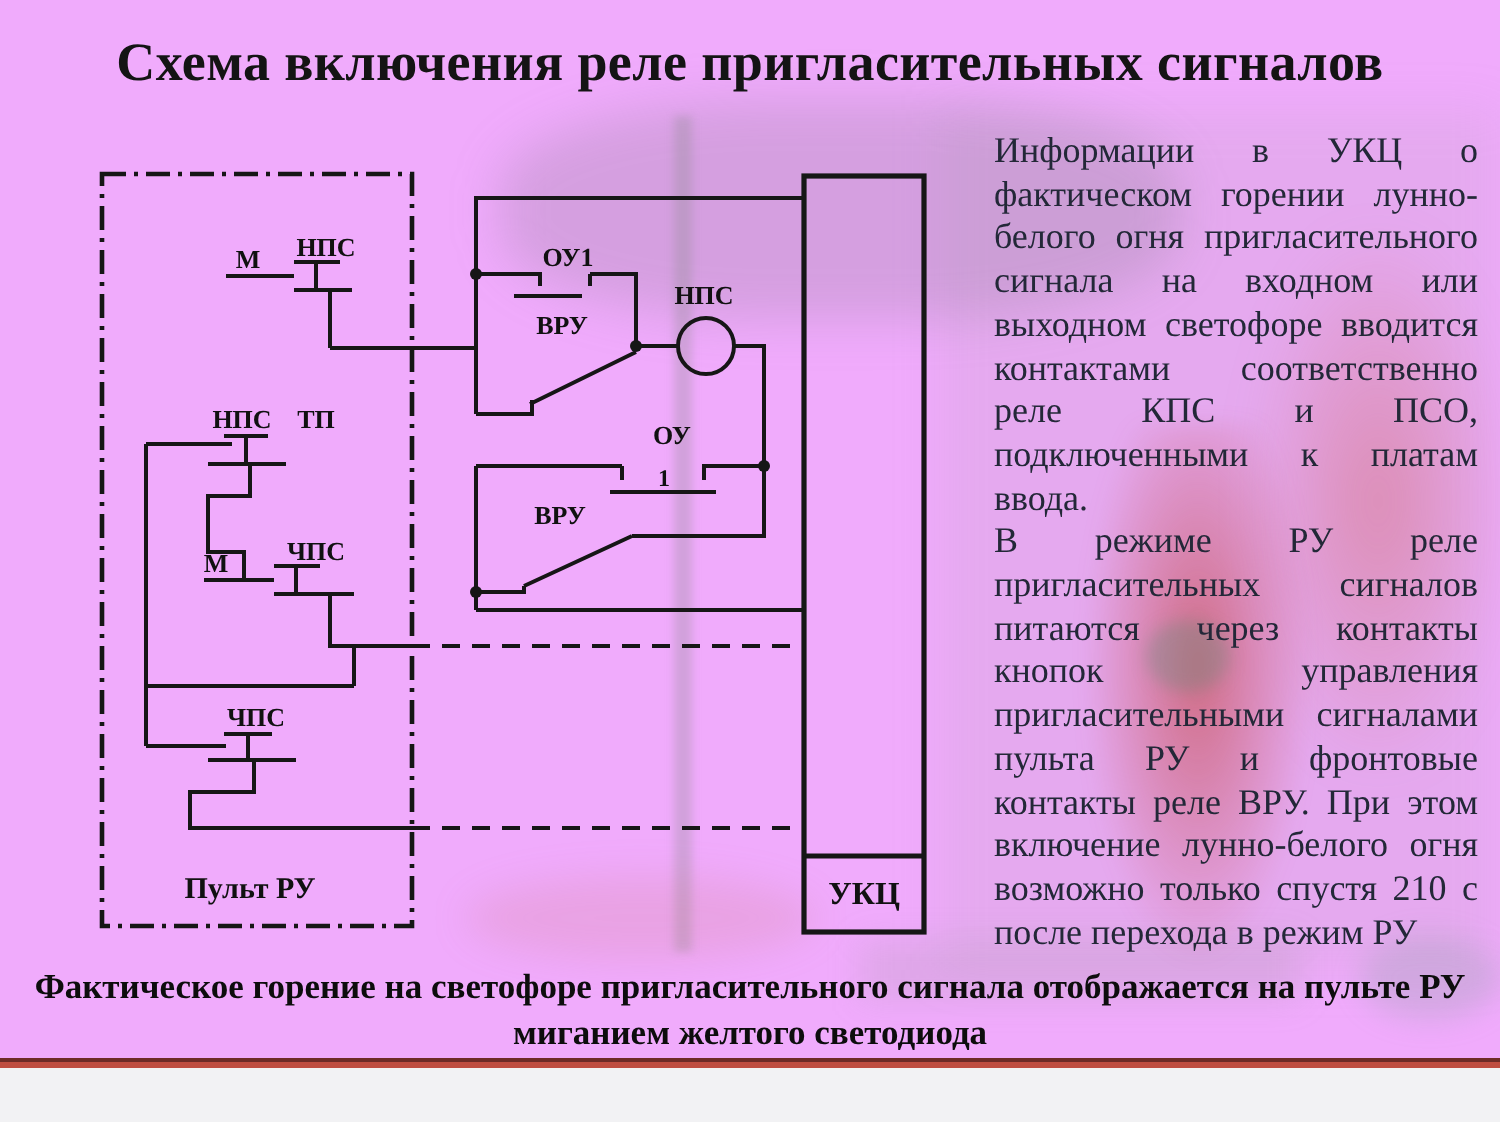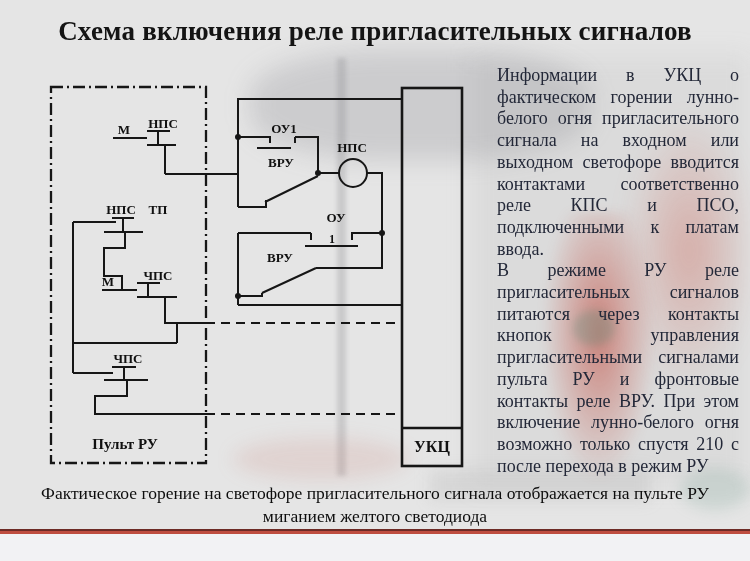--- a/index.html
+++ b/index.html
@@ -1,18 +1,18 @@
 <!DOCTYPE html>
 <html><head>
 <meta charset="utf-8">
 <style>
   html,body{margin:0;padding:0;background:#c9c9cc;}
   .slide{
     position:relative;width:750px;height:561px;margin:0 auto;
-    background:#e5e5e5;overflow:hidden;
+    background:#f0abfc;overflow:hidden;
     font-family:"Liberation Serif","DejaVu Serif",serif;
   }
   
   .ghost{position:absolute;pointer-events:none;}
   .g-wash   {left:470px;top:55px;width:280px;height:430px;background:rgba(165,162,164,.14);filter:blur(12px);}
   .g-truss  {left:250px;top:50px;width:340px;height:110px;background:rgba(120,120,126,.22);filter:blur(12px);border-radius:40%;}
   .g-pole   {left:337px;top:58px;width:9px;height:418px;background:rgba(138,138,144,.30);filter:blur(2px);}
   .g-pole2  {left:430px;top:470px;width:220px;height:30px;background:rgba(150,148,150,.18);filter:blur(8px);}
   .g-redA   {left:543px;top:212px;width:112px;height:268px;background:radial-gradient(ellipse at 50% 45%,rgba(190,58,44,.55),rgba(190,58,44,0) 72%);filter:blur(5px);}
   .g-redB   {left:628px;top:118px;width:122px;height:265px;background:radial-gradient(ellipse at 50% 50%,rgba(205,95,80,.38),rgba(205,95,80,0) 75%);filter:blur(12px);}
@@ -26,21 +26,21 @@
     font-size:27px;font-weight:bold;color:#141414;letter-spacing:.2px;line-height:32px;
   }
   .bodytext{
     position:absolute;left:497px;top:65px;width:242px;
     font-size:18px;line-height:21.7px;color:#232838;
     text-align:justify;
   }
   .bodytext p{margin:0;}
   .caption{
     position:absolute;left:15px;right:15px;top:482px;text-align:center;
-    font-size:17.5px;font-weight:normal;color:#0d0d0d;line-height:22.5px;
+    font-size:17.5px;font-weight:bold;color:#0d0d0d;line-height:22.5px;
   }
   .divider{
     position:absolute;left:0;right:0;top:529px;height:5px;
     background:linear-gradient(to bottom,#6d2b26 0%,#6d2b26 40%,#bf4d40 40%,#bf4d40 100%);
   }
   .footerstrip{position:absolute;left:0;right:0;top:534px;bottom:0;background:#f2f2f4;}
 
   
   svg.diagram{position:absolute;left:0;top:0;}
   .wire{stroke:#161616;stroke-width:2;fill:none;}

